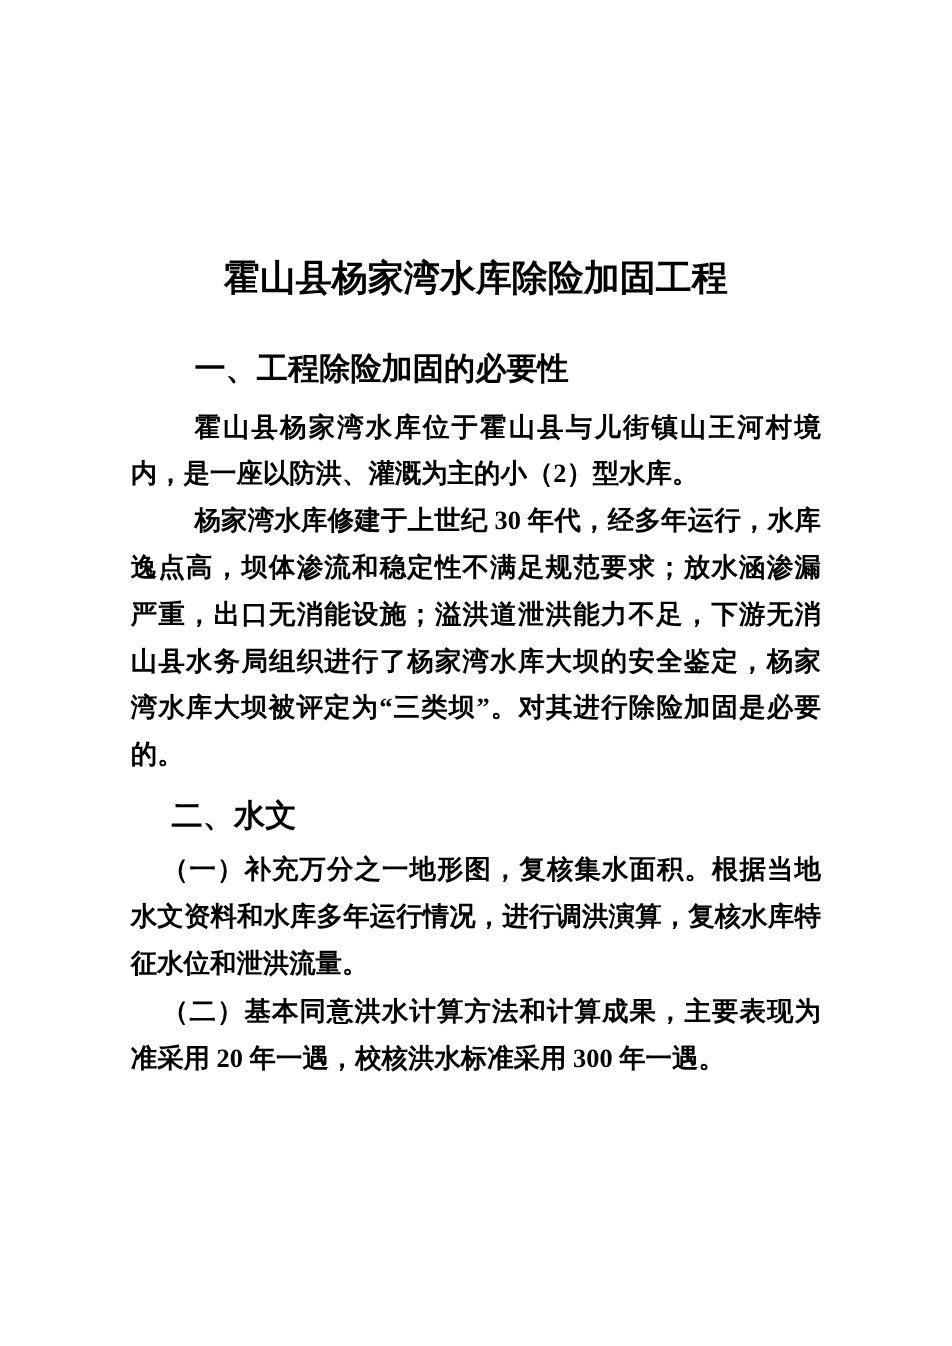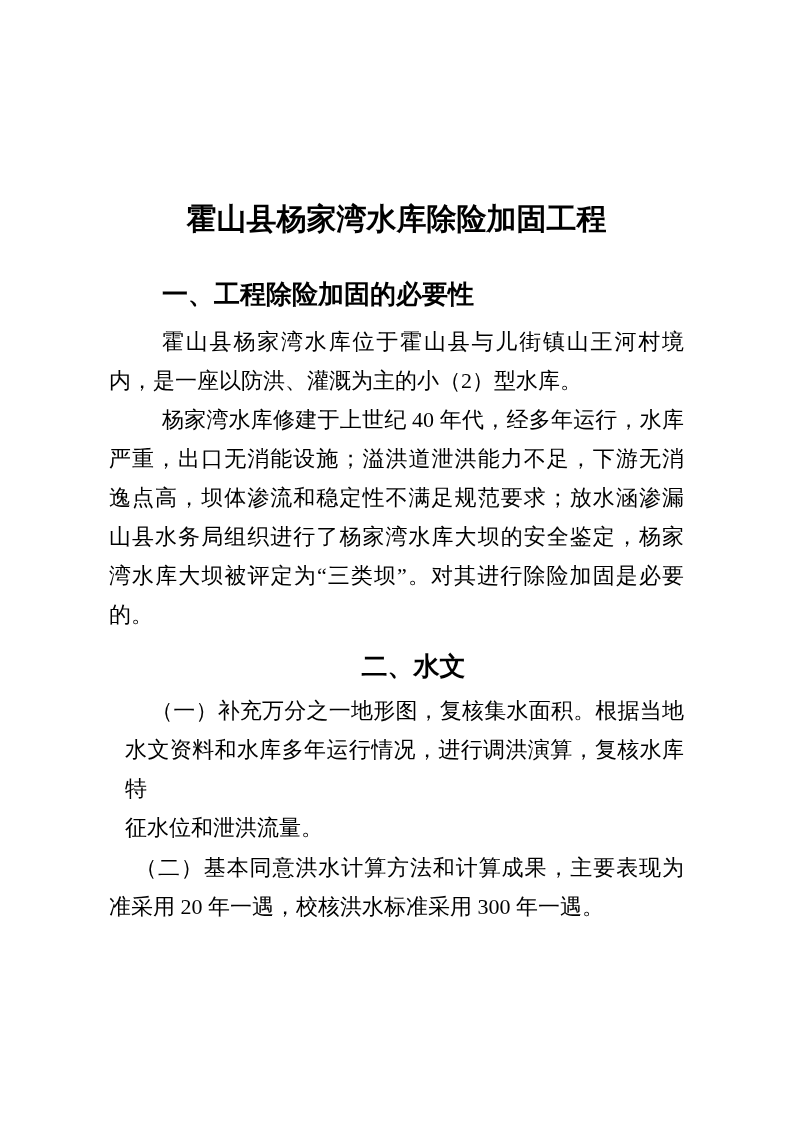--- a/index.html
+++ b/index.html
@@ -11,52 +11,53 @@
     height: 1122px;
     background: #ffffff;
     color: #000000;
     position: relative;
     overflow: hidden;
     font-family: "Liberation Serif", "DejaVu Serif", serif;
   }
   .page-content {
     position: absolute;
     left: 109px;
-    top: 198px;
+    top: 212px;
     width: 575px;
   }
   .doc-title {
     text-align: center;
     font-weight: bold;
     font-size: 30px;
     line-height: 41px;
     font-family: "Liberation Serif", "DejaVu Serif", serif;
   }
   .sec-heading {
     font-weight: bold;
     font-size: 26px;
     line-height: 40px;
-    font-family: Liberation Sans, sans-serif;
+    font-family: Liberation Serif, serif;
     text-align: left;
   }
   .h1-ind { padding-left: 53px; }
-  .h2-ind { padding-left: 34px; text-align: center; }
+  .h2-ind { padding-left: 34px; }
   .mt-h1 { margin-top: 35px; }
   .mt-pa { margin-top: 8px; }
   .mt-pb { margin-top: 0; }
   .mt-h2 { margin-top: 12px; }
-  .mt-pc { margin-top: 5px; margin-left: 16px; }
+  .mt-pc { margin-top: 5px; }
   .mt-pd { margin-top: 1px; }
   .para {
     font-size: 22px;
     line-height: 39px;
   }
   .bline {
     text-align: justify;
     text-align-last: justify;
+    font-weight: bold;
   }
   .bline.last {
     text-align: right;
     text-align-last: left;
   }
   .ind2 { text-indent: 53px; }
   .indp { text-indent: 26px; }
 </style>
 </head>
 <body>
@@ -68,23 +69,23 @@
   </div>
 
   <div class="sec-heading h1-ind mt-h1">一、工程除险加固的必要性</div>
 
   <div class="para mt-pa">
     <div class="bline ind2">霍山县杨家湾水库位于霍山县与儿街镇山王河村境</div>
     <div class="bline last">内，是一座以防洪、灌溉为主的小（2）型水库。</div>
   </div>
 
   <div class="para mt-pb">
-    <div class="bline ind2">杨家湾水库修建于上世纪 40 年代，经多年运行，水库</div>
+    <div class="bline ind2">杨家湾水库修建于上世纪 30 年代，经多年运行，水库</div>
+    <div class="bline">逸点高，坝体渗流和稳定性不满足规范要求；放水涵渗漏</div>
     <div class="bline">严重，出口无消能设施；溢洪道泄洪能力不足，下游无消</div>
-    <div class="bline">逸点高，坝体渗流和稳定性不满足规范要求；放水涵渗漏</div>
     <div class="bline">山县水务局组织进行了杨家湾水库大坝的安全鉴定，杨家</div>
     <div class="bline">湾水库大坝被评定为“三类坝”。对其进行除险加固是必要</div>
     <div class="bline last">的。</div>
   </div>
 
   <div class="sec-heading h2-ind mt-h2">二、水文</div>
 
   <div class="para mt-pc">
     <div class="bline indp">（一）补充万分之一地形图，复核集水面积。根据当地</div>
     <div class="bline">水文资料和水库多年运行情况，进行调洪演算，复核水库特</div>

